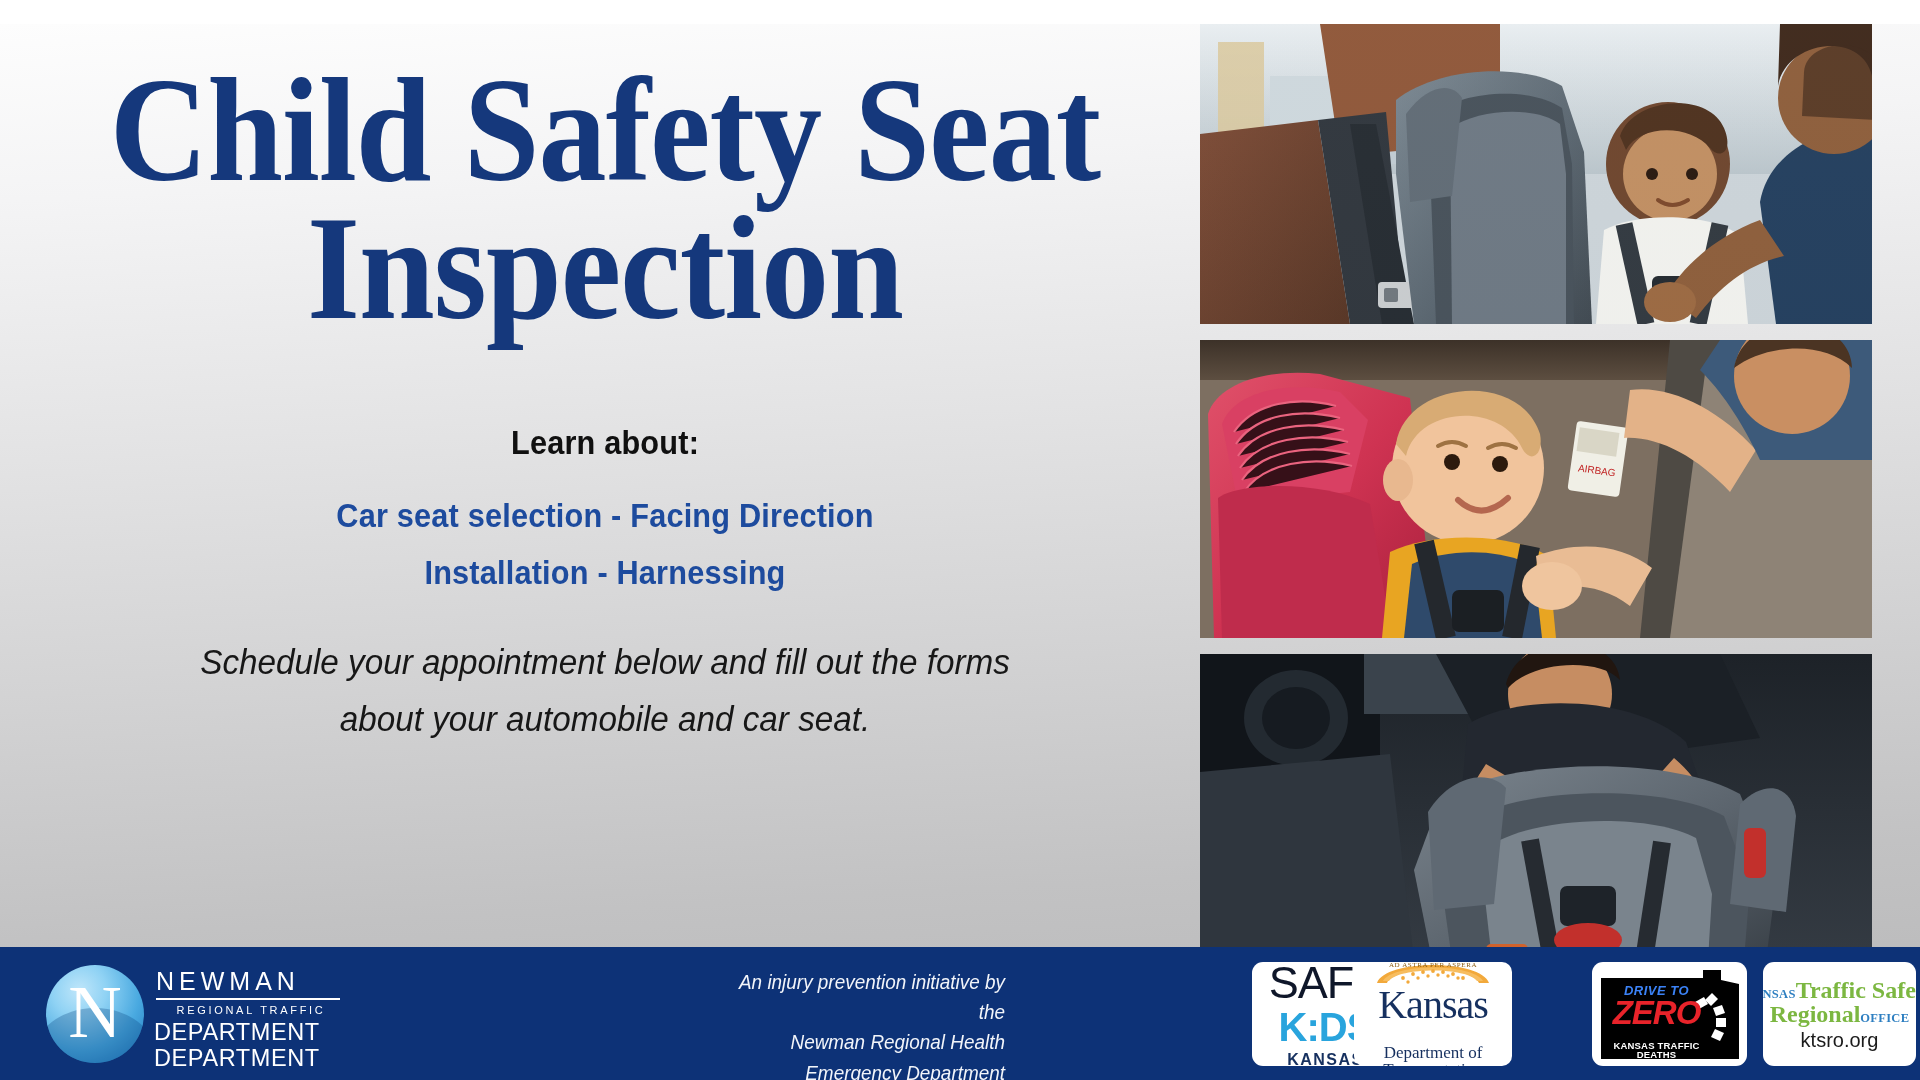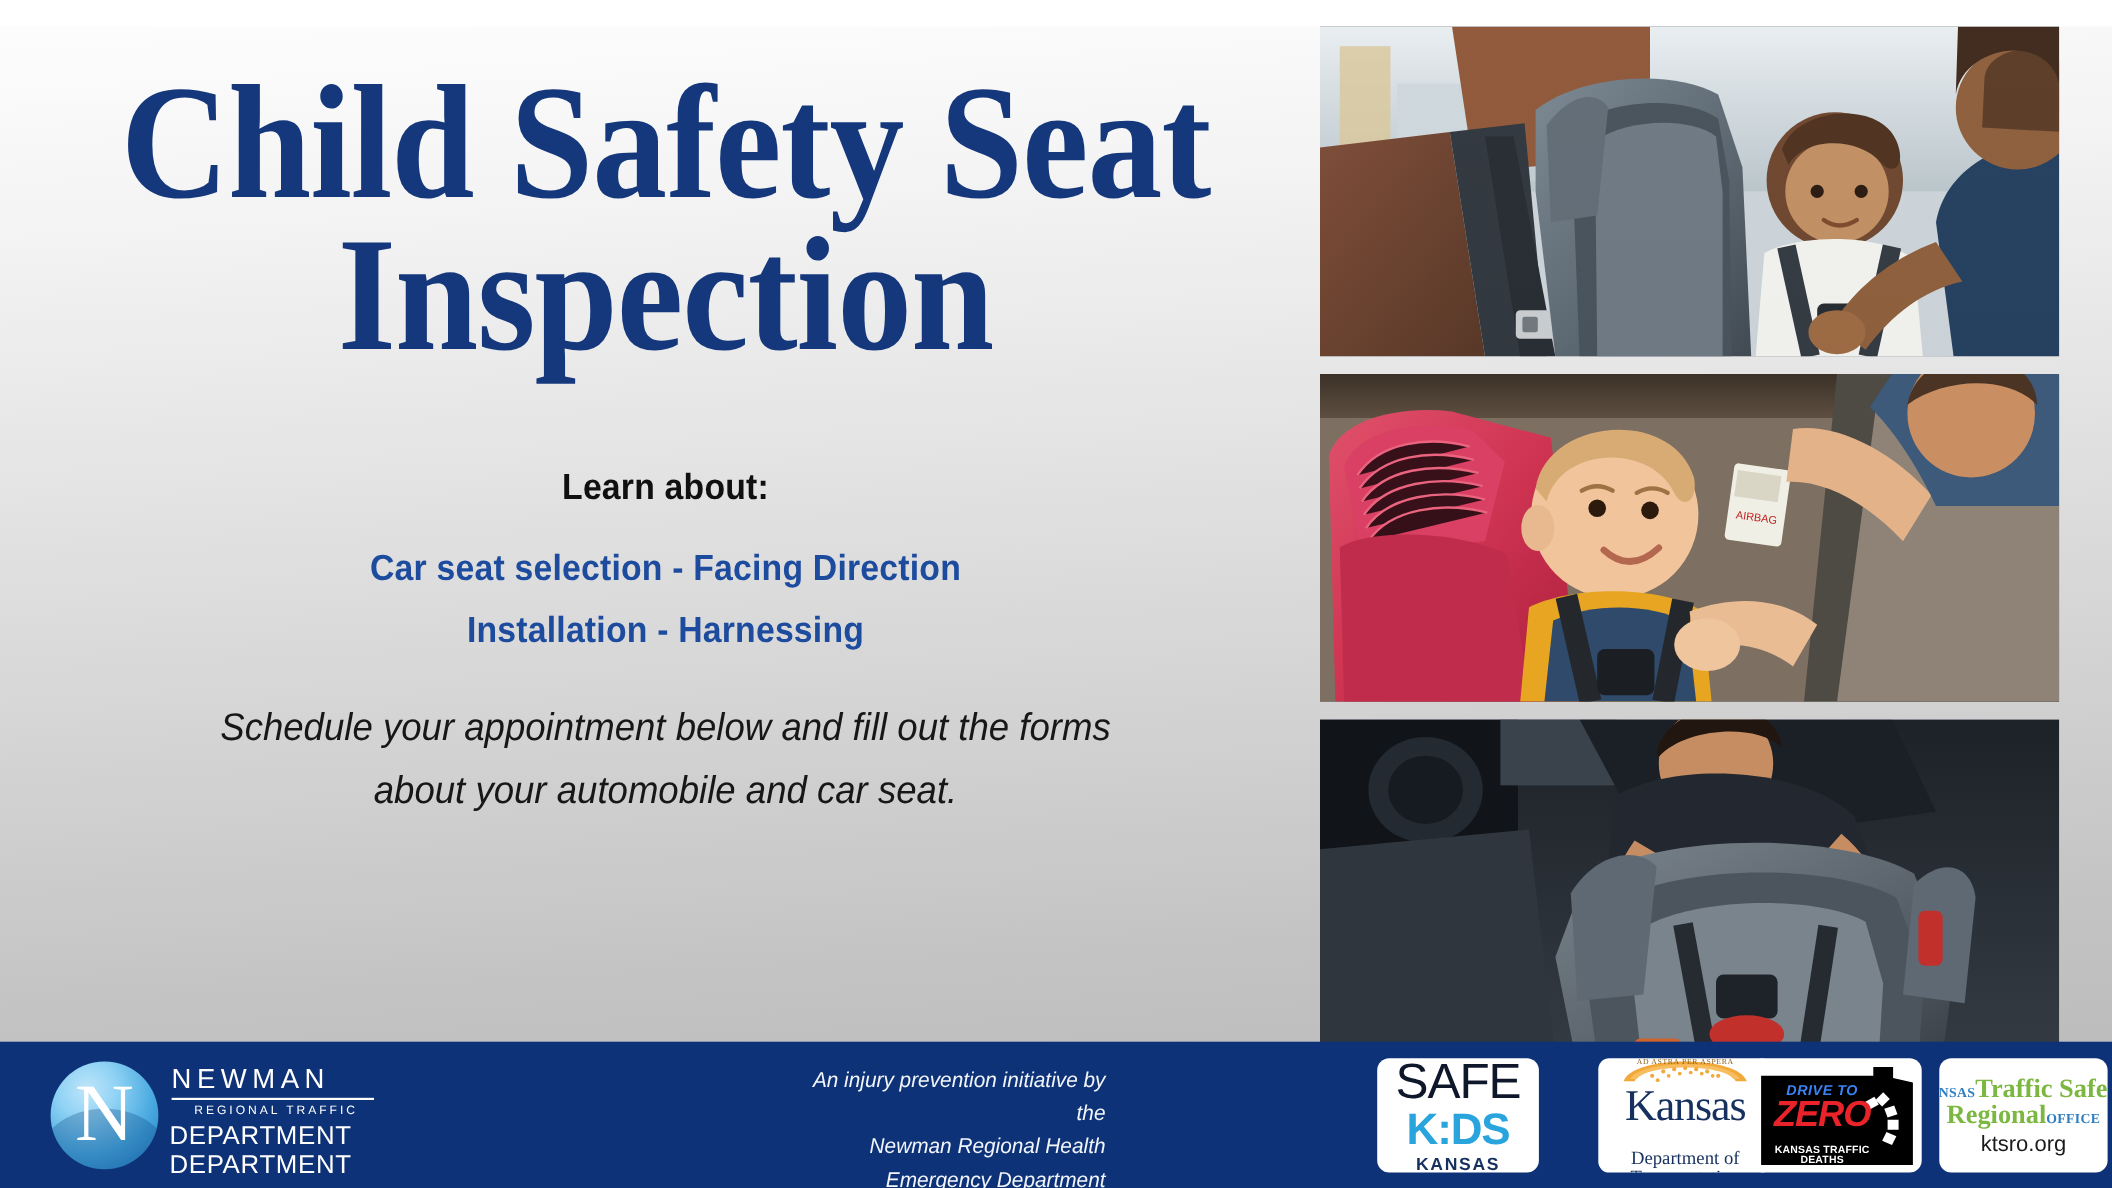--- a/index.html
+++ b/index.html
@@ -114,21 +114,21 @@
     font-size:19.5px; line-height:1.55; font-weight:400;
     transform:scaleX(0.97); transform-origin:right top;
   }
 
   
   .tile {
     position:absolute; top:15px; height:104px; background:#fff; border-radius:11px;
     display:flex; align-items:center; justify-content:center; overflow:hidden;
   }
   #tile-safekids { left:1252px; width:147px; }
-  #tile-kdot     { left:1453px; width:158px;border-radius:10px; }
+  #tile-kdot     { left:1354px; width:158px;border-radius:10px; }
   #tile-zero     { left:1592px; width:155px; }
   #tile-ktsro    { left:1763px; width:153px; }
 
   
   .sk { text-align:center; line-height:1; }
   .sk-safe   { font-size:45px; font-weight:400; color:#0f172a; letter-spacing:-1px; }
   .sk-kids   { font-size:40px; font-weight:700; color:#29a4dd; letter-spacing:-1px; margin-top:2px; position:relative; }
   .sk-kansas { font-size:16px; font-weight:700; color:#16305f; letter-spacing:1.5px; margin-top:5px; }
 
   

